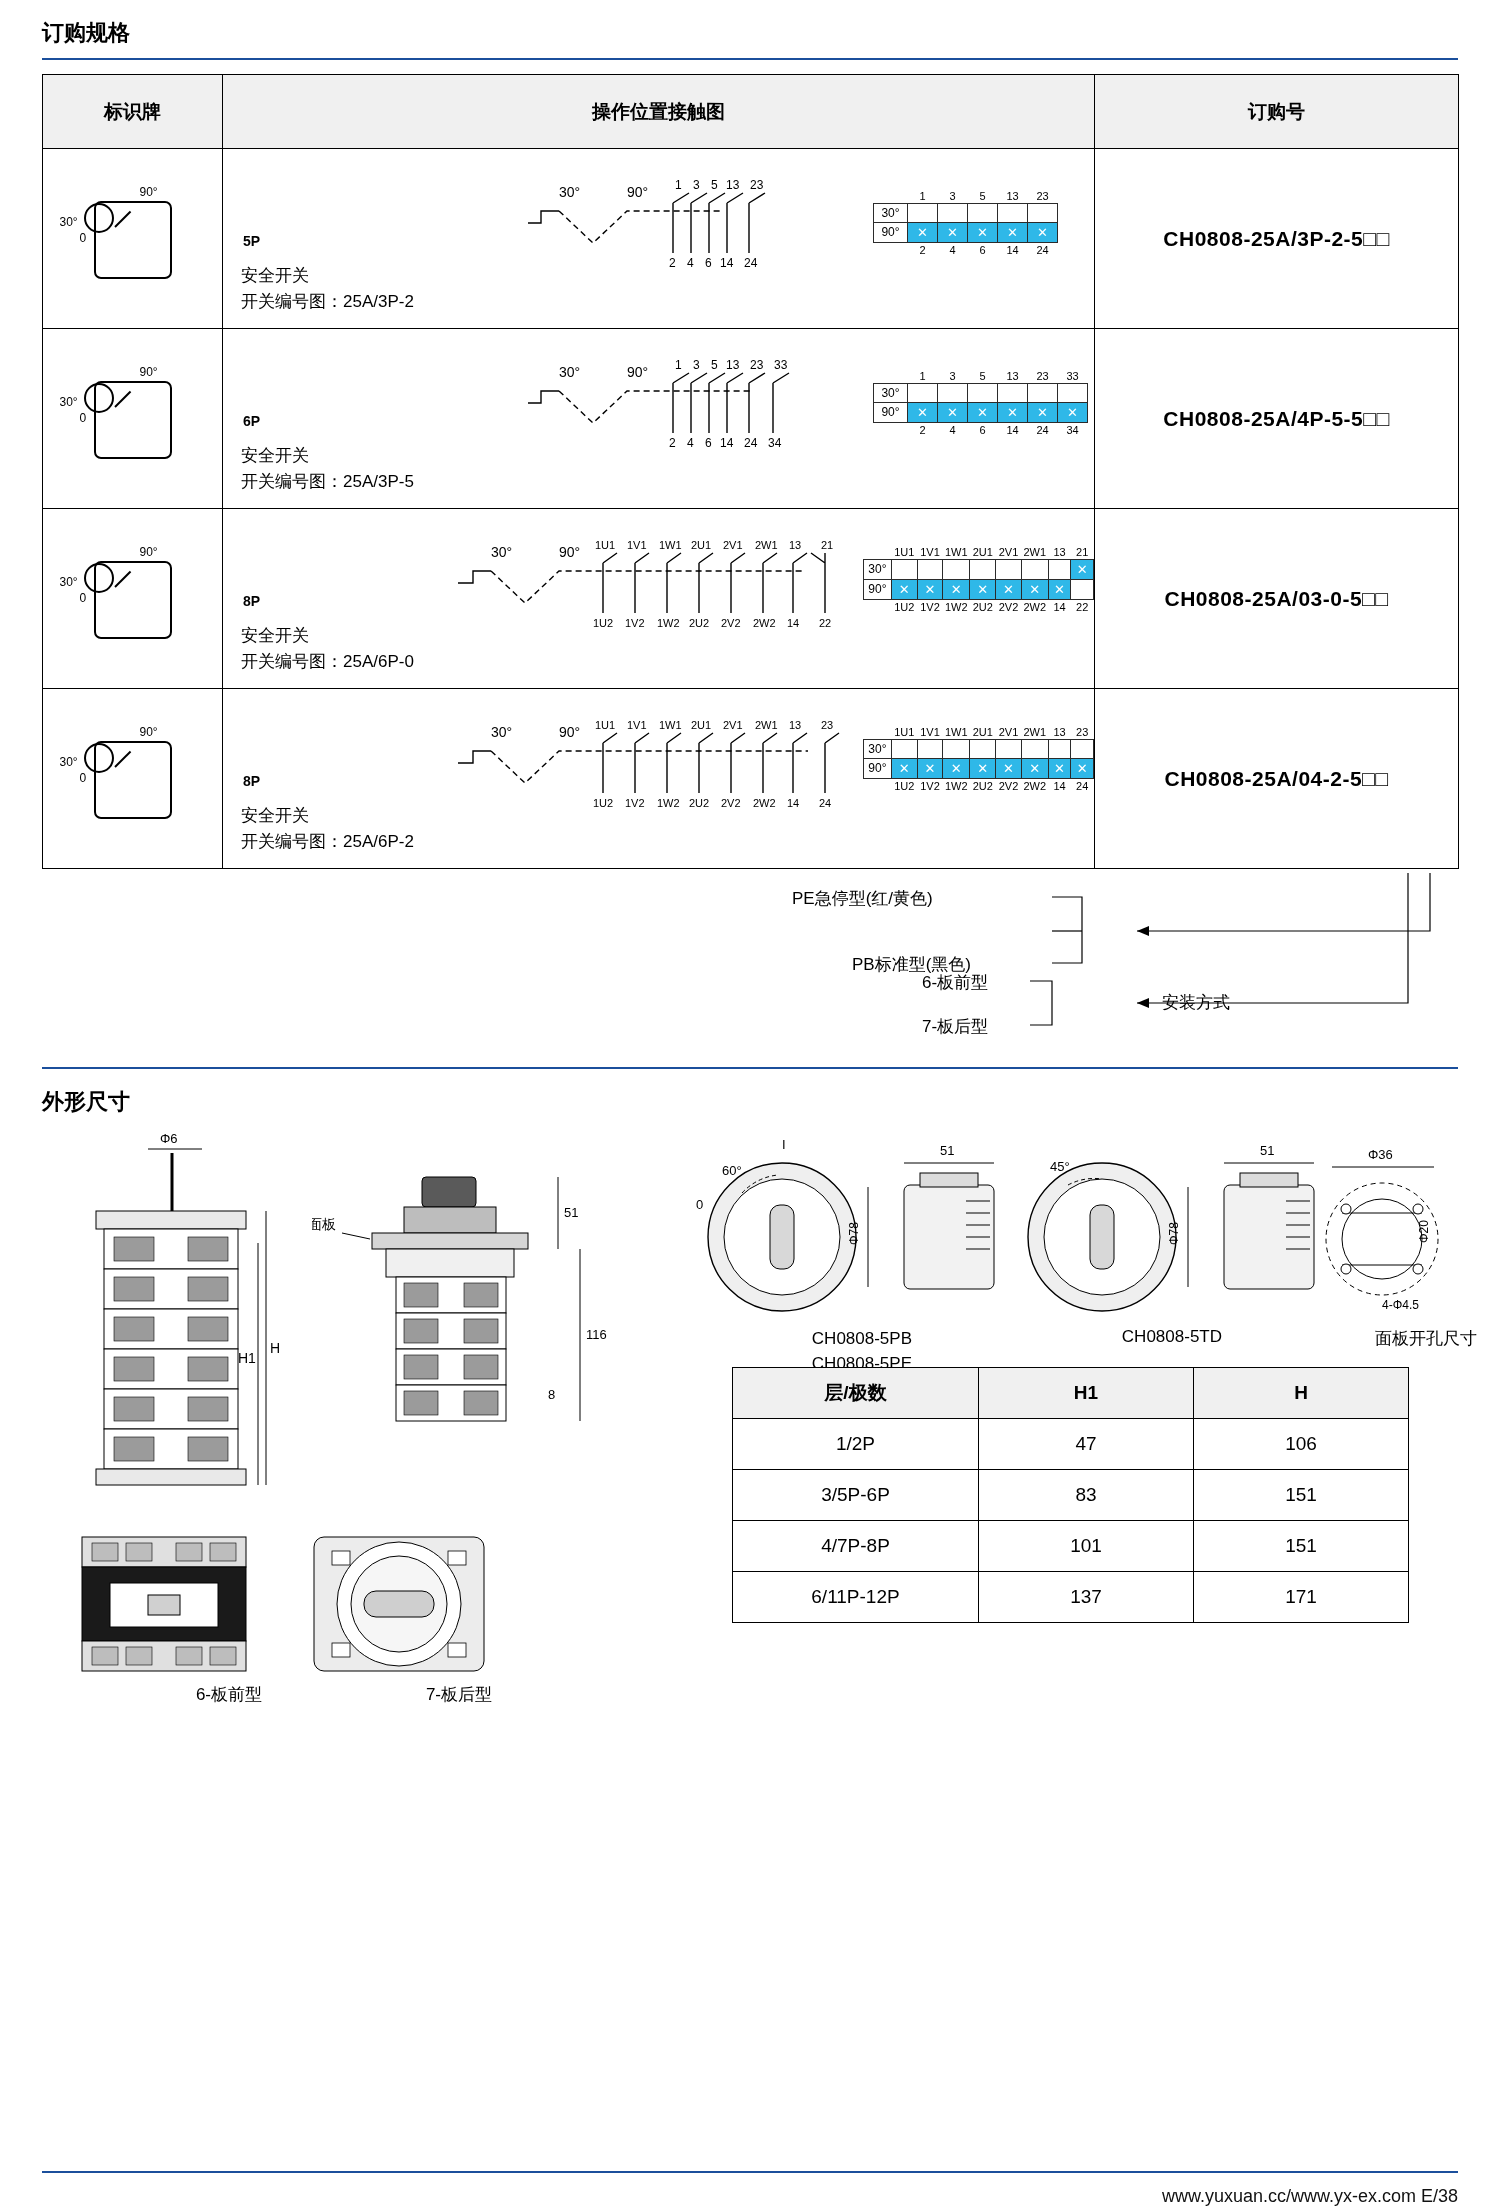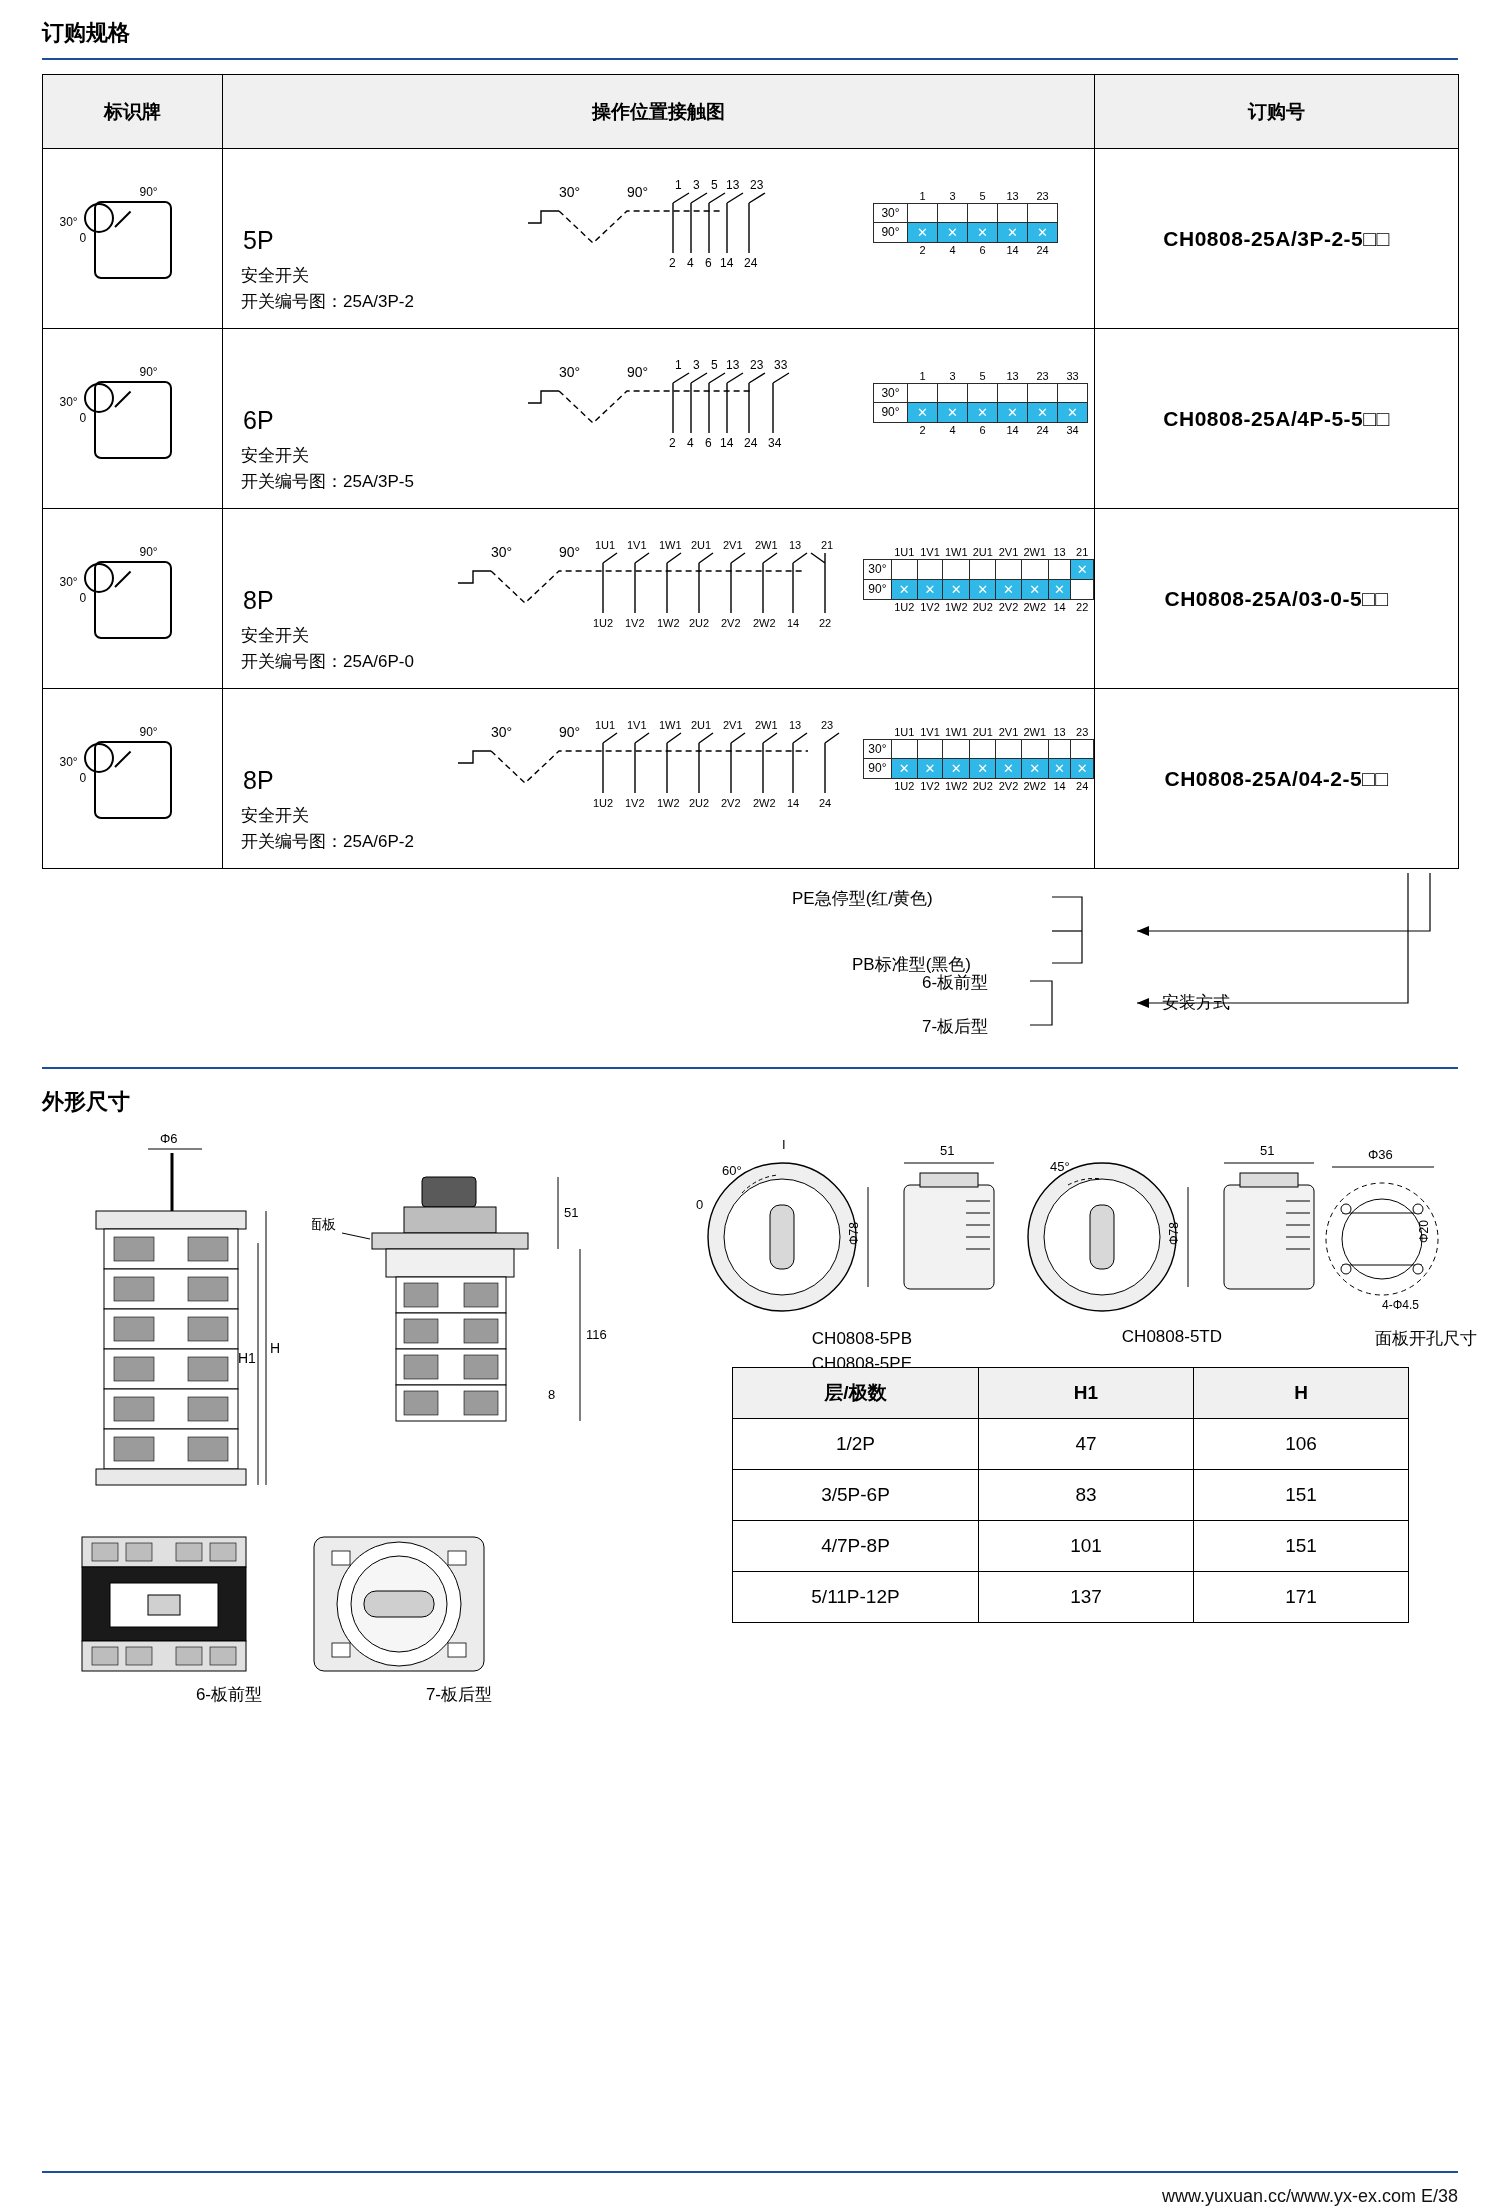--- a/index.html
+++ b/index.html
@@ -69,21 +69,21 @@
     position: absolute; left: 40px; top: 6px; width: 2px; height: 22px; background: #000;
     transform-origin: bottom center;
   }
   .badge-lbl { position: absolute; font-size: 12px; }
   .lbl-90 { left: 82px; top: 6px; }
   .lbl-30 { left: 2px; top: 36px; }
   .lbl-0  { left: 22px; top: 52px; }
 
   
   .diagram-cell { position: relative; padding: 8px 10px; }
-  .pole-label { font-size: 25px; font-weight: normal; margin: 4px 0 0 10px; }
+  .pole-label { font-size: 14px; font-weight: bold; margin: 4px 0 0 10px; }
   .sub-label { font-size: 17px; margin-left: 10px; line-height: 1.5; }
   .sub-label-wrap { position: absolute; left: 8px; bottom: 14px; }
 
   
   .matrix { position: absolute; }
   .matrix table { border-collapse: collapse; }
   .matrix td, .matrix th {
     border: 1px solid #2b2b2b; font-size: 11px; text-align: center;
     padding: 0; background: #fff;
   }
@@ -698,21 +698,21 @@
             <td>3/5P-6P</td>
             <td>83</td>
             <td>151</td>
           </tr>
           <tr>
             <td>4/7P-8P</td>
             <td>101</td>
             <td>151</td>
           </tr>
           <tr>
-            <td>5/11P-12P</td>
+            <td>6/11P-12P</td>
             <td>137</td>
             <td>171</td>
           </tr>
         </tbody>
       </table>
     </div>
 
     <svg style="position:absolute; left:10px; top:400px;" width="600" height="210">
 
       <rect x="30" y="10" width="164" height="30" fill="#e0e0e0" stroke="#000"></rect>

